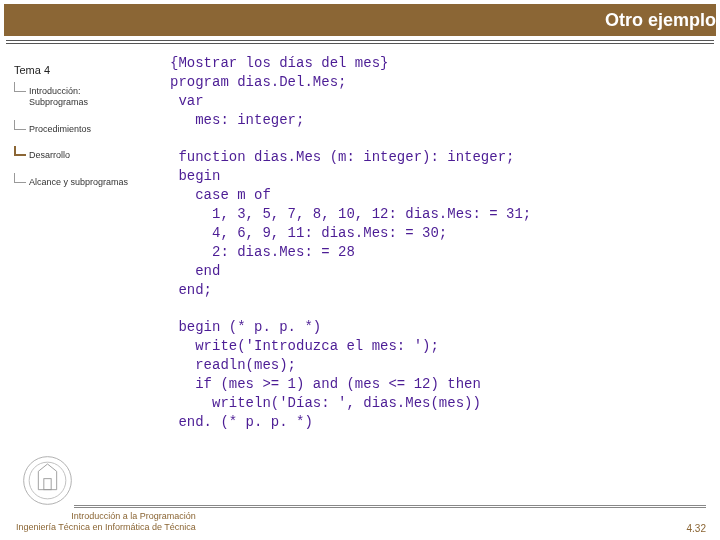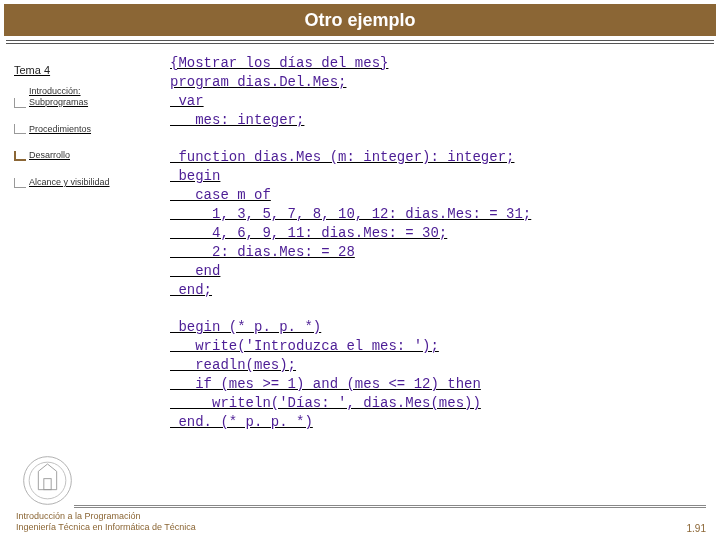--- a/index.html
+++ b/index.html
@@ -9,55 +9,54 @@
     background: #fff;
     font-family: Arial, sans-serif;
     position: relative;
     overflow: hidden;
   }
   .title-bar {
     background: #8b6635;
     height: 32px;
     display: flex;
     align-items: center;
-    justify-content: center;
+    justify-content: flex-end;
     margin: 4px 4px 0 4px;
   }
   .title-bar span {
     color: #fff;
     font-size: 18px;
     font-weight: bold;
   }
   .double-line {
     border-top: 1px solid #555;
     border-bottom: 1px solid #555;
     height: 4px;
     margin: 4px 6px 0 6px;
   }
   .content {
     display: flex;
     height: 430px;
     padding-top: 10px;
-    text-decoration: underline;
   }
   .sidebar {
     width: 150px;
     padding: 10px 8px 0 14px;
     font-size: 9px;
     color: #333;
     position: relative;
   }
   .sidebar-title {
     font-size: 11px;
     margin-bottom: 10px;
     color: #222;
   }
   .nav-item {
     display: flex;
-    align-items: flex-end;
+    align-items: flex-start;
     margin-bottom: 16px;
     position: relative;
   }
   .nav-connector {
     width: 12px;
     height: 10px;
     border-left: 1px solid #999;
     border-bottom: 1px solid #999;
     margin-right: 3px;
     margin-top: -4px;
@@ -103,20 +102,21 @@
     border-bottom: 1px solid #888;
     height: 3px;
     margin-bottom: 3px;
     margin-left: 60px;
     margin-right: 0;
   }
   .footer-row {
     display: flex;
     justify-content: space-between;
     align-items: flex-end;
+    text-align: right;
   }
   .footer-text {
     font-size: 9px;
     color: #8b6635;
     line-height: 1.3;
     margin-left: 2px;
   }
   .page-num {
     font-size: 10px;
     color: #8b6635;
@@ -143,21 +143,21 @@
       <div class="nav-connector"></div>
       <div class="nav-label">Procedimientos</div>
     </div>
     <div class="nav-item active">
       <div class="nav-connector"></div>
       <div class="nav-label">Desarrollo</div>
     </div>
     <div class="nav-item">
       <div class="nav-connector"></div>
       <div class="nav-label">Alcance y
-visibilidad</div>
+subprogramas</div>
     </div>
   </div>
 
   <div class="code-area">{Mostrar los días del mes}
 program dias.Del.Mes;
  var
    mes: integer;
 
  function dias.Mes (m: integer): integer;
  begin
@@ -185,15 +185,15 @@
   </svg>
 </div>
 
 <div class="footer">
   <div class="footer-line"></div>
   <div class="footer-row">
     <div class="footer-text">
       <div>Introducción a la Programación</div>
       <div>Ingeniería Técnica en Informática de Técnica</div>
     </div>
-    <div class="page-num">1.91</div>
+    <div class="page-num">4.32</div>
   </div>
 </div>
 
 </body></html>

